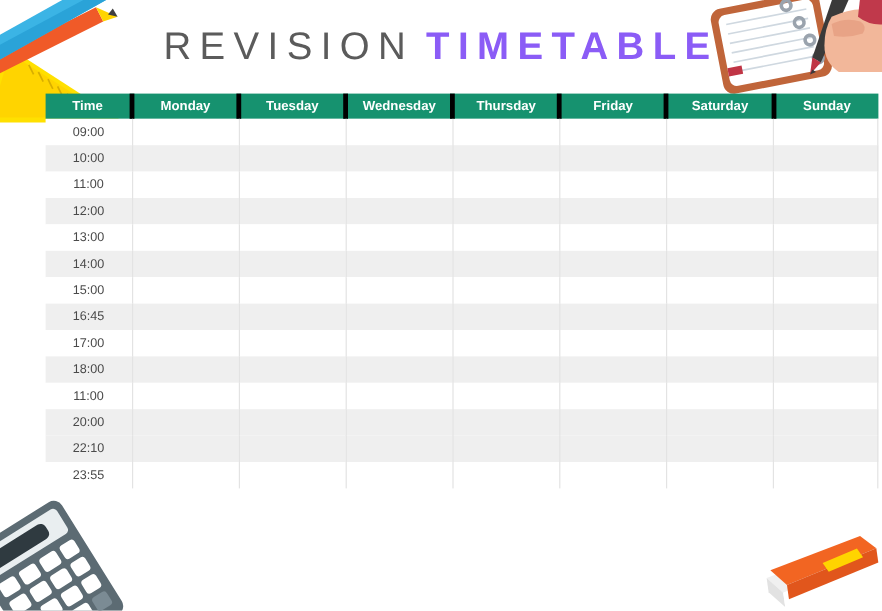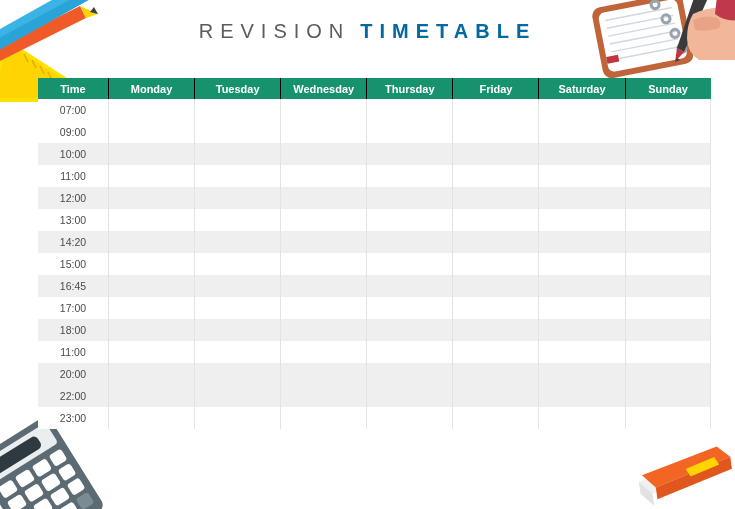--- a/index.html
+++ b/index.html
@@ -21,30 +21,30 @@
   
   .title-wrap {
     position: absolute;
     left: 0;
     top: 20px;
     width: 735px;
     text-align: center;
     white-space: nowrap;
   }
   .title-a, .title-b {
-    font-size: 20px;
+    font-size: 32px;
     letter-spacing: 7px;
     vertical-align: middle;
   }
   .title-a {
     color: #5b5b5b;
     font-weight: 400;
   }
   .title-b {
-    color: #0369a1;
+    color: #8b5cf6;
     font-weight: 700;
     margin-left: 10px;
   }
 
   
   .table-wrap {
     position: absolute;
     left: 38px;
     top: 78px;
     width: 659px;
@@ -63,21 +63,21 @@
     height: 21px;
     padding: 0;
     text-align: center;
     border: none;
   }
   table.timetable th.time-head {
     width: 70px;
   }
   table.timetable th.day-head {
     width: 85.1px;
-    border-left: 1px solid #000000;
+    border-left: 4px solid #000000;
   }
   table.timetable td {
     height: 22px;
     padding: 0;
     font-size: 10.5px;
     color: #4a4a4a;
     border: none;
   }
   table.timetable td.time-cell {
     text-align: center;
@@ -233,30 +233,20 @@
             <th class="day-head">Tuesday</th>
             <th class="day-head">Wednesday</th>
             <th class="day-head">Thursday</th>
             <th class="day-head">Friday</th>
             <th class="day-head">Saturday</th>
             <th class="day-head">Sunday</th>
           </tr>
       </thead>
       <tbody id="table-body">
           <tr class="odd">
-            <td class="time-cell">07:00</td>
-            <td class="day-cell"></td>
-            <td class="day-cell"></td>
-            <td class="day-cell"></td>
-            <td class="day-cell"></td>
-            <td class="day-cell"></td>
-            <td class="day-cell"></td>
-            <td class="day-cell"></td>
-          </tr>
-          <tr class="odd">
             <td class="time-cell">09:00</td>
             <td class="day-cell"></td>
             <td class="day-cell"></td>
             <td class="day-cell"></td>
             <td class="day-cell"></td>
             <td class="day-cell"></td>
             <td class="day-cell"></td>
             <td class="day-cell"></td>
           </tr>
           <tr class="even">
@@ -293,21 +283,21 @@
             <td class="time-cell">13:00</td>
             <td class="day-cell"></td>
             <td class="day-cell"></td>
             <td class="day-cell"></td>
             <td class="day-cell"></td>
             <td class="day-cell"></td>
             <td class="day-cell"></td>
             <td class="day-cell"></td>
           </tr>
           <tr class="even">
-            <td class="time-cell">14:20</td>
+            <td class="time-cell">14:00</td>
             <td class="day-cell"></td>
             <td class="day-cell"></td>
             <td class="day-cell"></td>
             <td class="day-cell"></td>
             <td class="day-cell"></td>
             <td class="day-cell"></td>
             <td class="day-cell"></td>
           </tr>
           <tr class="odd">
             <td class="time-cell">15:00</td>
@@ -363,31 +353,31 @@
             <td class="time-cell">20:00</td>
             <td class="day-cell"></td>
             <td class="day-cell"></td>
             <td class="day-cell"></td>
             <td class="day-cell"></td>
             <td class="day-cell"></td>
             <td class="day-cell"></td>
             <td class="day-cell"></td>
           </tr>
           <tr class="even">
-            <td class="time-cell">22:00</td>
-            <td class="day-cell"></td>
-            <td class="day-cell"></td>
-            <td class="day-cell"></td>
-            <td class="day-cell"></td>
-            <td class="day-cell"></td>
-            <td class="day-cell"></td>
-            <td class="day-cell"></td>
-          </tr>
-          <tr class="odd">
-            <td class="time-cell">23:00</td>
+            <td class="time-cell">22:10</td>
+            <td class="day-cell"></td>
+            <td class="day-cell"></td>
+            <td class="day-cell"></td>
+            <td class="day-cell"></td>
+            <td class="day-cell"></td>
+            <td class="day-cell"></td>
+            <td class="day-cell"></td>
+          </tr>
+          <tr class="odd">
+            <td class="time-cell">23:55</td>
             <td class="day-cell"></td>
             <td class="day-cell"></td>
             <td class="day-cell"></td>
             <td class="day-cell"></td>
             <td class="day-cell"></td>
             <td class="day-cell"></td>
             <td class="day-cell"></td>
           </tr>
         </tbody>
     </table>

